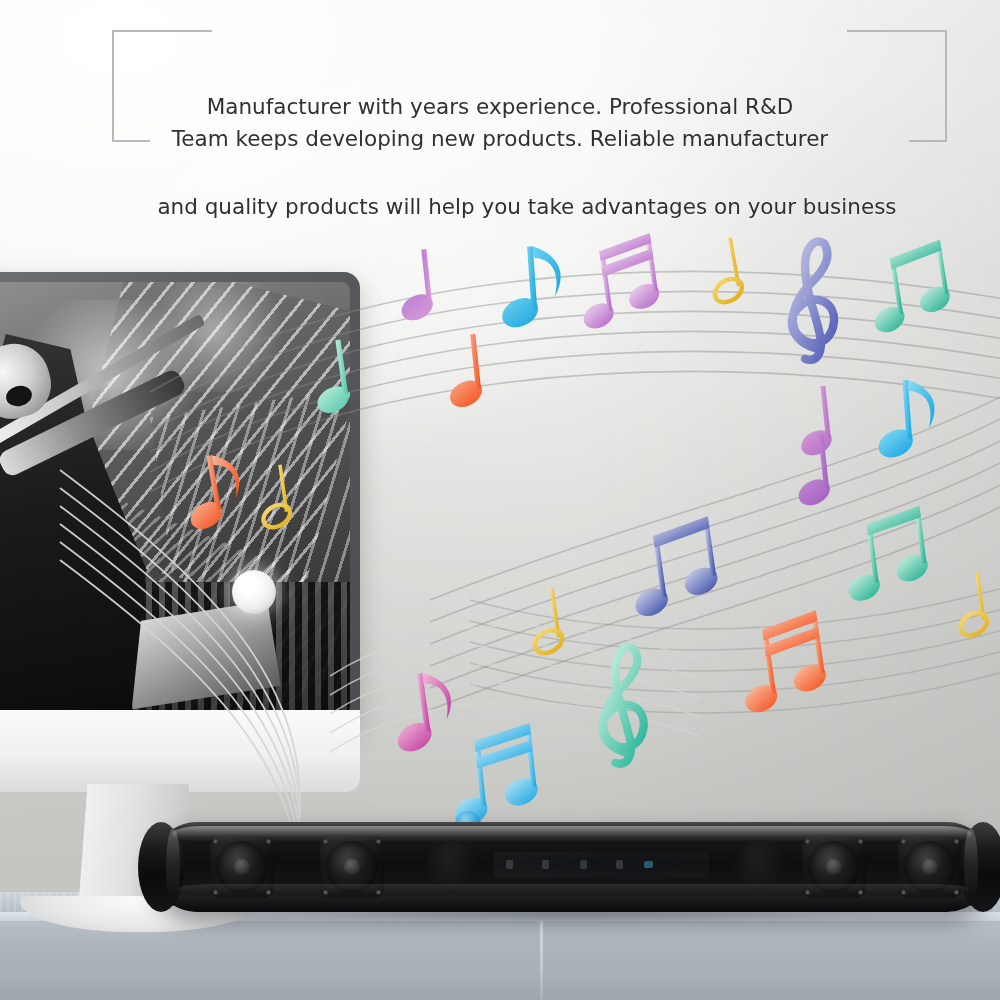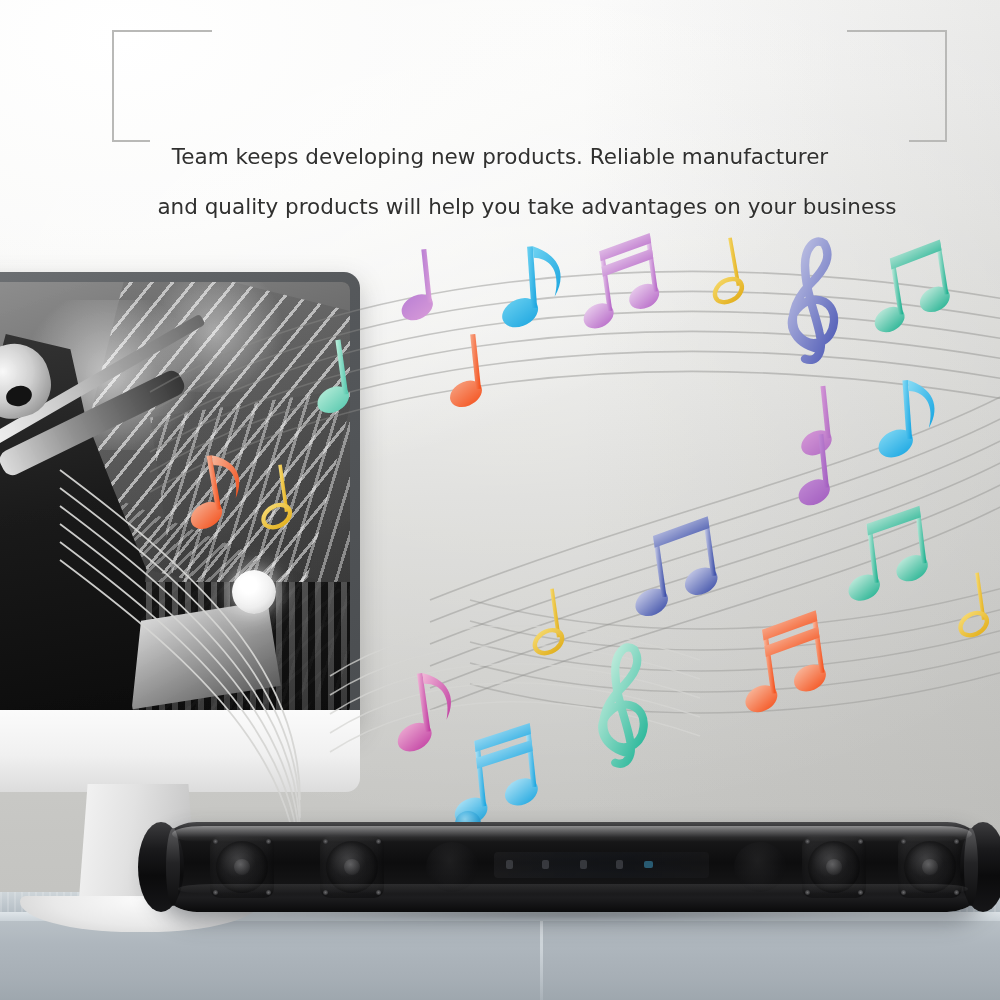--- a/index.html
+++ b/index.html
@@ -71,21 +71,21 @@
     font-family:"DejaVu Sans", sans-serif;
     text-shadow:0 1px 0 rgba(255,255,255,0.7);
   }
   .subline{
     position:absolute;left:0;width:1000px;text-align:center;
     font-size:21.5px;color:#30302f;font-weight:400;
     font-family:"DejaVu Sans", sans-serif;
     text-shadow:0 1px 0 rgba(255,255,255,0.55);
   }
   .sub1{top:94px;}
-  .sub2{top:144px;}
+  .sub2{top:126px;}
   .sub3{top:194px;margin-left:27px;}
 
   
   .monitor{position:absolute;left:-40px;top:272px;width:400px;height:455px;}
   .mon-bezel{
     position:absolute;left:0;top:0;width:400px;height:455px;
     border-radius:16px;
     background:linear-gradient(145deg,#6e7174 0%,#55585b 40%,#4a4d50 100%);
     box-shadow:0 10px 26px rgba(60,60,60,0.28);
   }
@@ -510,20 +510,21 @@
 
   <div class="frame">
     <div class="br h br-tl-h"></div>
     <div class="br v br-tl-v"></div>
     <div class="br h br-bl-h"></div>
     <div class="br h br-tr-h"></div>
     <div class="br v br-tr-v"></div>
     <div class="br h br-br-h"></div>
   </div>
 
+  <div class="subline sub1">Manufacturer with years experience. Professional R&amp;D</div>
   <div class="subline sub2">Team keeps developing new products. Reliable manufacturer</div>
   <div class="subline sub3">and quality products will help you take advantages on your business</div>
 
   <div class="blue-dot"></div>
   <div class="soundbar">
     <div class="sb-shadow"></div>
     <div class="sb-body"></div>
 
     <div class="driver" style="left:72px">
         <i class="scr s1"></i>

